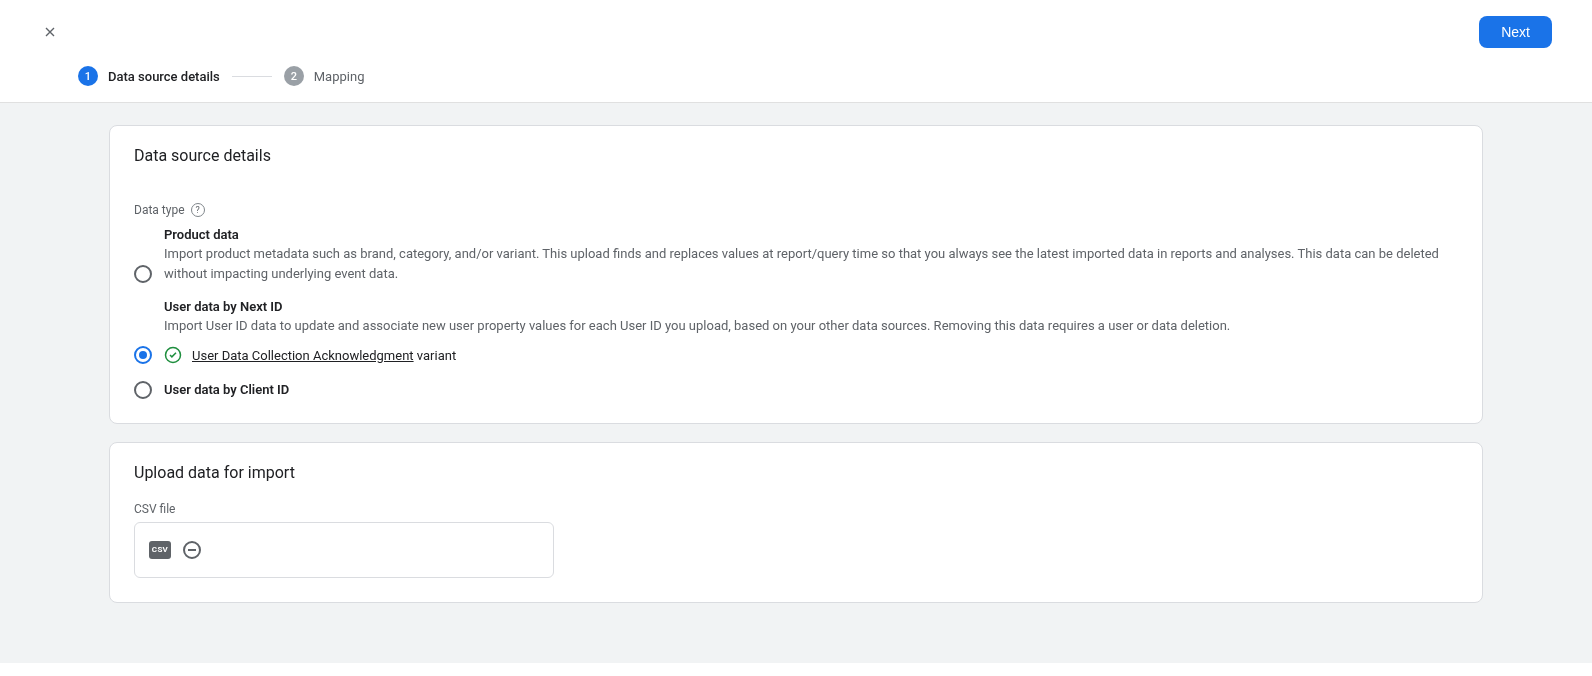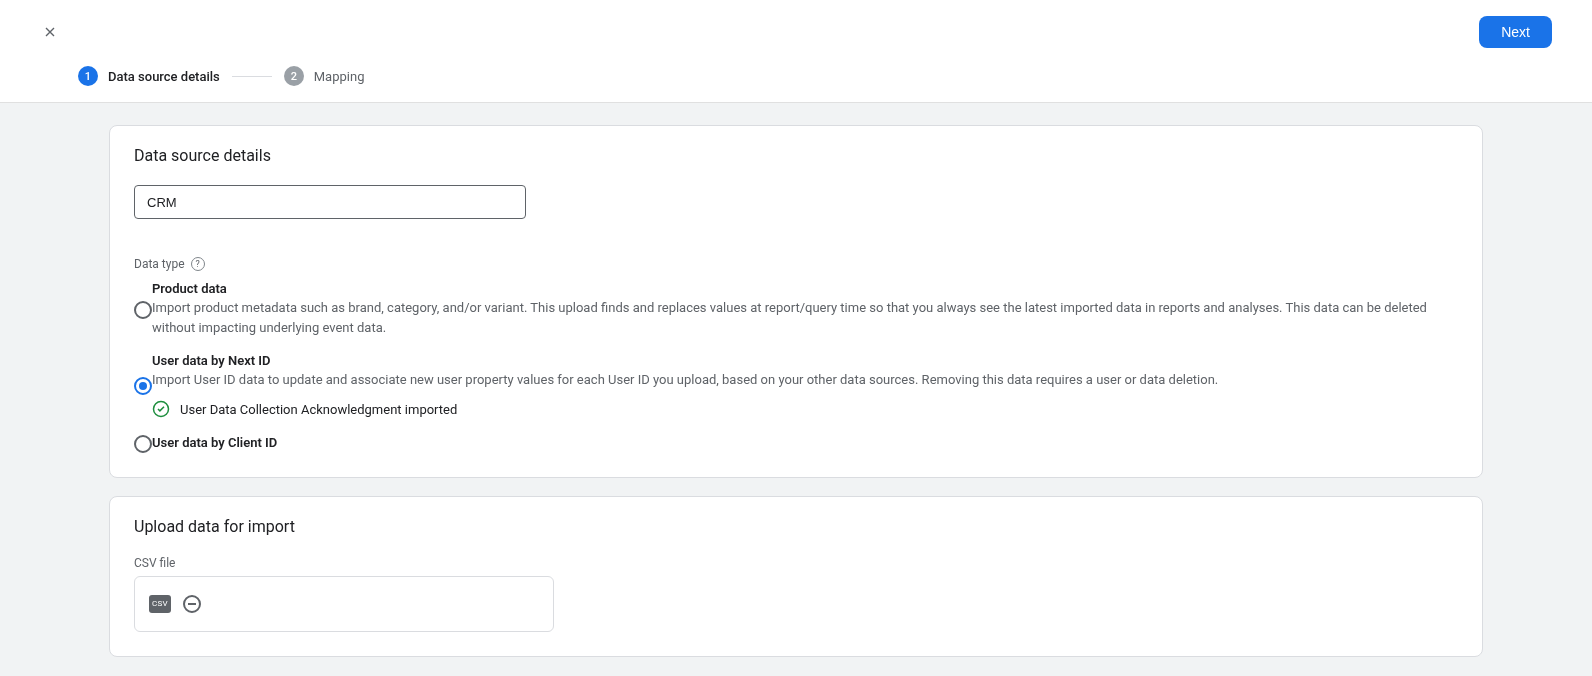--- a/index.html
+++ b/index.html
@@ -137,21 +137,22 @@
       align-items: center;
       justify-content: center;
       font-size: 9px;
       color: #5f6368;
     }
     .radio-option {
       margin-bottom: 16px;
     }
     .radio-row {
       display: flex;
-      align-items: center;
+      align-items: flex-end;
+      gap: 12px;
     }
     .radio-circle {
       width: 18px;
       height: 18px;
       border-radius: 50%;
       border: 2px solid #5f6368;
       flex-shrink: 0;
       cursor: pointer;
       position: relative;
       margin-top: 1px;
@@ -188,20 +189,21 @@
     }
     .check-icon {
       width: 18px;
       height: 18px;
       color: #1e8e3e;
       flex-shrink: 0;
     }
     .ack-link {
       font-size: 13px;
       color: #202124;
+      text-decoration: underline;
       cursor: pointer;
     }
     .ack-suffix {
       font-size: 13px;
       color: #202124;
     }
     .file-box {
       width: 420px;
       height: 56px;
       border: 1px solid #dadce0;
@@ -210,21 +212,21 @@
       align-items: center;
       padding: 0 14px;
       gap: 12px;
     }
     .csv-badge {
       width: 22px;
       height: 18px;
       background: #5f6368;
       color: #fff;
       font-size: 8px;
-      font-weight: 400;
+      font-weight: 700;
       border-radius: 3px;
       display: flex;
       align-items: center;
       justify-content: center;
       letter-spacing: 0.3px;
     }
     .file-name {
       font-size: 13px;
       font-weight: 500;
       color: #3c4043;
@@ -271,21 +273,20 @@
   <div class="step">
     <div class="step-circle inactive">2</div>
     <div class="step-label inactive">Mapping</div>
   </div>
 </div>
 
 <div class="body-area">
   <div class="card">
     <div class="card-title">Data source details</div>
 
-    <input class="text-input" type="text" value="CRM" style="">
 
     <div class="section-label">
       <span>Data type</span>
       <span class="help-icon">?</span>
     </div>
 
     <div class="radio-option">
       <div class="radio-row">
         <div class="radio-circle"></div>
         <div class="radio-content">
@@ -300,21 +301,21 @@
         <div class="radio-circle selected"></div>
         <div class="radio-content">
           <div class="radio-title">User data by Next ID</div>
           <div class="radio-desc">Import User ID data to update and associate new user property values for each User ID you upload, based on your other data sources. Removing this data requires a user or data deletion.</div>
           <div class="ack-row">
             <svg class="check-icon" viewBox="0 0 24 24" fill="none" stroke="currentColor" stroke-width="2">
               <circle cx="12" cy="12" r="10"></circle>
               <path d="M8 12l2.5 2.5L16 9"></path>
             </svg>
             <span>
-              <span class="ack-link">User Data Collection Acknowledgment</span><span class="ack-suffix"> imported</span>
+              <span class="ack-link">User Data Collection Acknowledgment</span><span class="ack-suffix"> variant</span>
             </span>
           </div>
         </div>
       </div>
     </div>
 
     <div class="radio-option" style="margin-bottom:0">
       <div class="radio-row">
         <div class="radio-circle"></div>
         <div class="radio-content">

